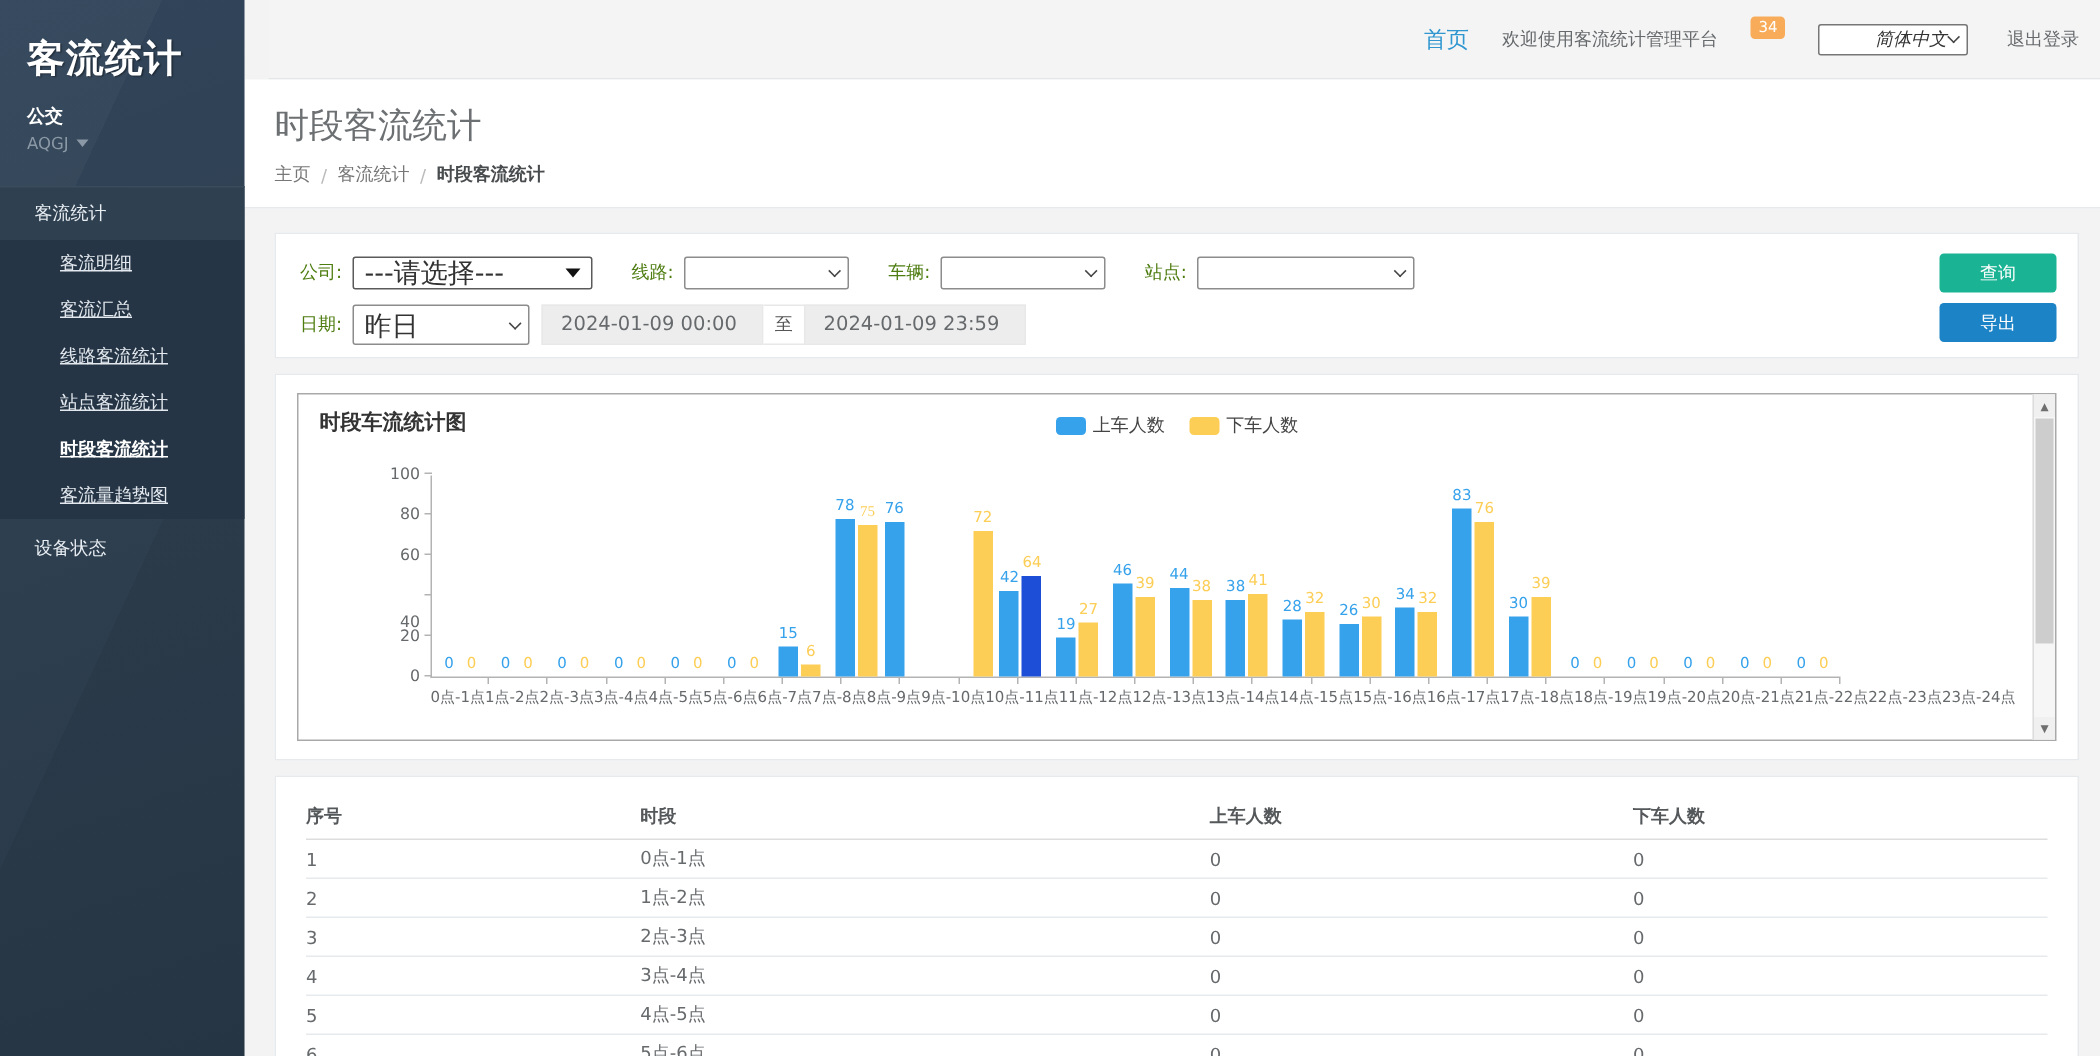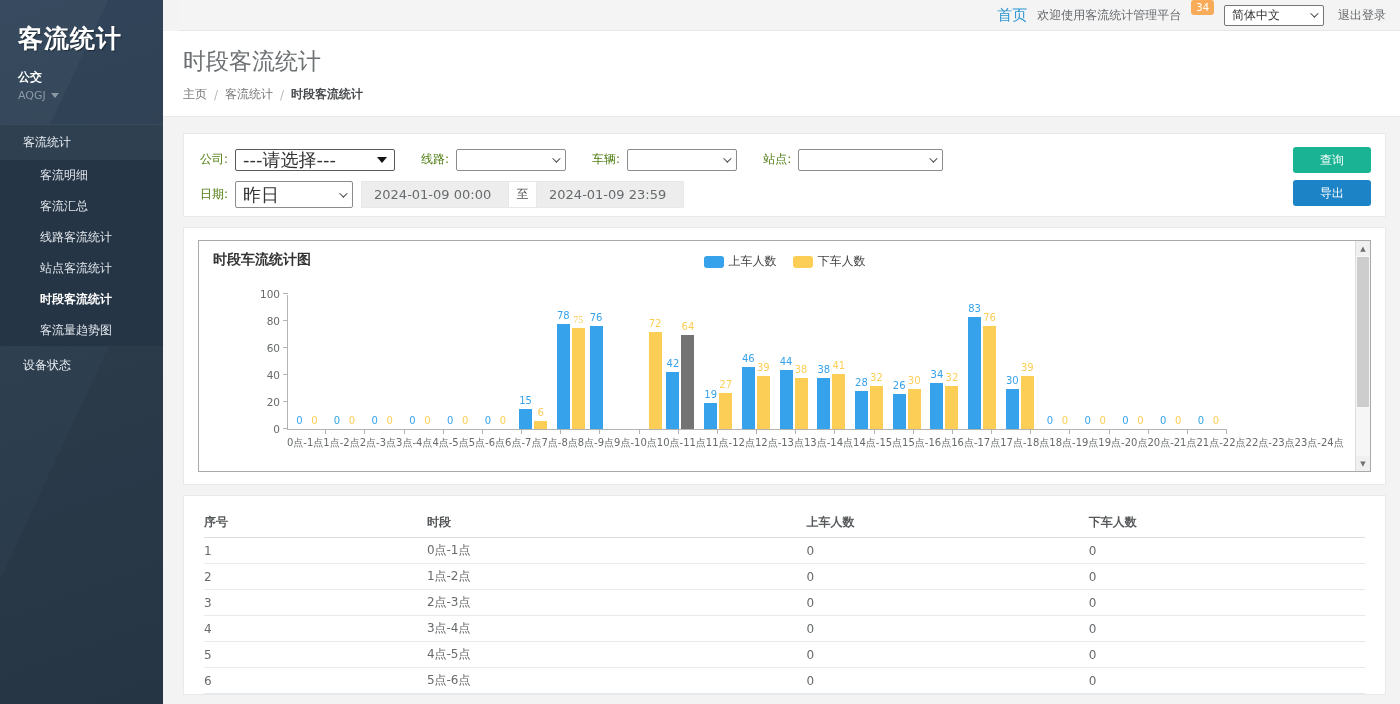--- a/index.html
+++ b/index.html
@@ -11,33 +11,33 @@
   .sidebar::before{ content:""; position:absolute; inset:0;
     background:linear-gradient(115deg, rgba(255,255,255,0.03) 0 22%, transparent 22% 55%, rgba(0,0,0,0.06) 55% 100%); pointer-events:none;}
   .logo { padding:22px 18px 0 18px; position:relative; }
   .logo-title { font-size:25px; font-weight:bold; color:#fff; letter-spacing:1px; text-shadow:1px 1px 1px rgba(0,0,0,.4); }
   .org { margin-top:14px; font-size:12px; font-weight:bold; color:#fff; }
   .org-sub { margin-top:3px; font-size:11px; color:#8b98a6; display:flex; align-items:center; gap:5px; cursor:pointer;}
   .caret-down { width:0;height:0;border-left:4px solid transparent;border-right:4px solid transparent;border-top:5px solid #8b98a6; }
   .nav { margin-top:22px; position:relative; font-size:12px; }
   .nav-section { padding:9px 0 9px 23px; background:#2f4050; border-top:1px solid #3a4b5c; cursor:pointer; color:#e9eef3;}
   .nav-sub { background:#253545; }
-  .nav-sub-item { padding:7px 0 7px 40px; cursor:pointer; color:#e4e9ef;}
+  .nav-sub-item { padding:7px 0 7px 40px; cursor:pointer; color:#e4e9ef;text-decoration:underline;}
   .nav-sub-item.active { color:#fff; font-weight:bold; }
   .nav-item { padding:11px 0 11px 23px; cursor:pointer; color:#e9eef3; }
 
   
   .main { position:absolute; left:163px; top:0; width:1237px; height:704px; background:#f3f3f4; }
 
-  .topbar { height:31px; background:#f4f4f5; border-bottom:1px solid #e4e5e6; display:flex; align-items:center; justify-content:flex-end; padding-right:14px; gap:10px;margin-left:16px; }
+  .topbar { height:53px; background:#f4f4f5; border-bottom:1px solid #e4e5e6; display:flex; align-items:center; justify-content:flex-end; padding-right:14px; gap:22px;margin-left:16px; }
   .home-link { color:#2f96d0; font-size:15px; cursor:pointer; }
   .welcome { color:#676a6c; font-size:12px; }
   .badge { background:#f8ac59; color:#fff; font-size:10px; padding:2px 5px; border-radius:3px; transform:translateY(-8px); display:inline-block; }
   .lang-select { width:100px; height:21px; border:1px solid #767676; background:#fff; border-radius:2px; font-size:12px; color:#333;
-    display:flex; align-items:center; justify-content:space-between; padding:0 7px; cursor:pointer; }
+    display:flex; align-items:center; justify-content:flex-end; padding:0 7px; cursor:pointer;font-style:italic; }
   .logout { color:#676a6c; font-size:12px; cursor:pointer; margin-left:4px; }
 
   .page-head { background:#fff; padding:15px 20px 13px 20px; border-bottom:1px solid #e7eaec; }
   .page-title { font-size:23px; color:#6d7072; font-weight:400; }
   .breadcrumb { margin-top:9px; font-size:12px; color:#777; display:flex; gap:7px; align-items:center;}
   .breadcrumb .sep { color:#bbb; }
   .breadcrumb .crumb { cursor:pointer; }
   .breadcrumb .crumb.current { font-weight:bold; color:#494c4e; cursor:default; }
 
   .content { padding:16px 14px 0 20px; }
@@ -200,21 +200,21 @@
               <div class="legend-swatch" style="background: rgb(253, 206, 86);"></div>
               <div>下车人数</div>
             </div>
           </div>
         <div class="plot-wrap">
           <div class="plot" id="plot">
               <div class="ylabel" style="bottom: 0px;">0</div>
               <div class="ytick" style="bottom: 0px;"></div>
               <div class="ylabel" style="bottom: 27px;">20</div>
               <div class="ytick" style="bottom: 27px;"></div>
-              <div class="ylabel" style="bottom: 54px;">40</div>
+              <div class="ylabel" style="bottom: 36px;">40</div>
               <div class="ytick" style="bottom: 54px;"></div>
               <div class="ylabel" style="bottom: 81px;">60</div>
               <div class="ytick" style="bottom: 81px;"></div>
               <div class="ylabel" style="bottom: 108px;">80</div>
               <div class="ytick" style="bottom: 108px;"></div>
               <div class="ylabel" style="bottom: 135px;">100</div>
               <div class="ytick" style="bottom: 135px;"></div>
               <div class="bar-group">
                 <div class="bar" style="height: 0px; background: transparent;">
                   <div class="lbl" style="color: rgb(54, 162, 235);">0</div>
@@ -284,21 +284,21 @@
                   <div class="lbl" style="color: rgb(54, 162, 235);">76</div>
                 </div>
                 <div class="bar" style="height: 97.2px; background: rgb(253, 206, 86); margin-left: 44px;">
                   <div class="lbl" style="color: rgb(253, 206, 86);">72</div>
                 </div>
               </div>
               <div class="bar-group">
                 <div class="bar" style="height: 56.7px; background: rgb(54, 162, 235);">
                   <div class="lbl" style="color: rgb(54, 162, 235);">42</div>
                 </div>
-                <div class="bar" style="height: 94px; background: #737373; text-align: right;">
+                <div class="bar" style="height: 67px; background: #1d4ed8; text-align: right;">
                   <div class="lbl" style="color: rgb(253, 206, 86);">64</div>
                 </div>
               </div>
               <div class="bar-group">
                 <div class="bar" style="height: 25.65px; background: rgb(54, 162, 235);">
                   <div class="lbl" style="color: rgb(54, 162, 235);">19</div>
                 </div>
                 <div class="bar" style="height: 36.45px; background: rgb(253, 206, 86);">
                   <div class="lbl" style="color: rgb(253, 206, 86);">27</div>
                 </div>

